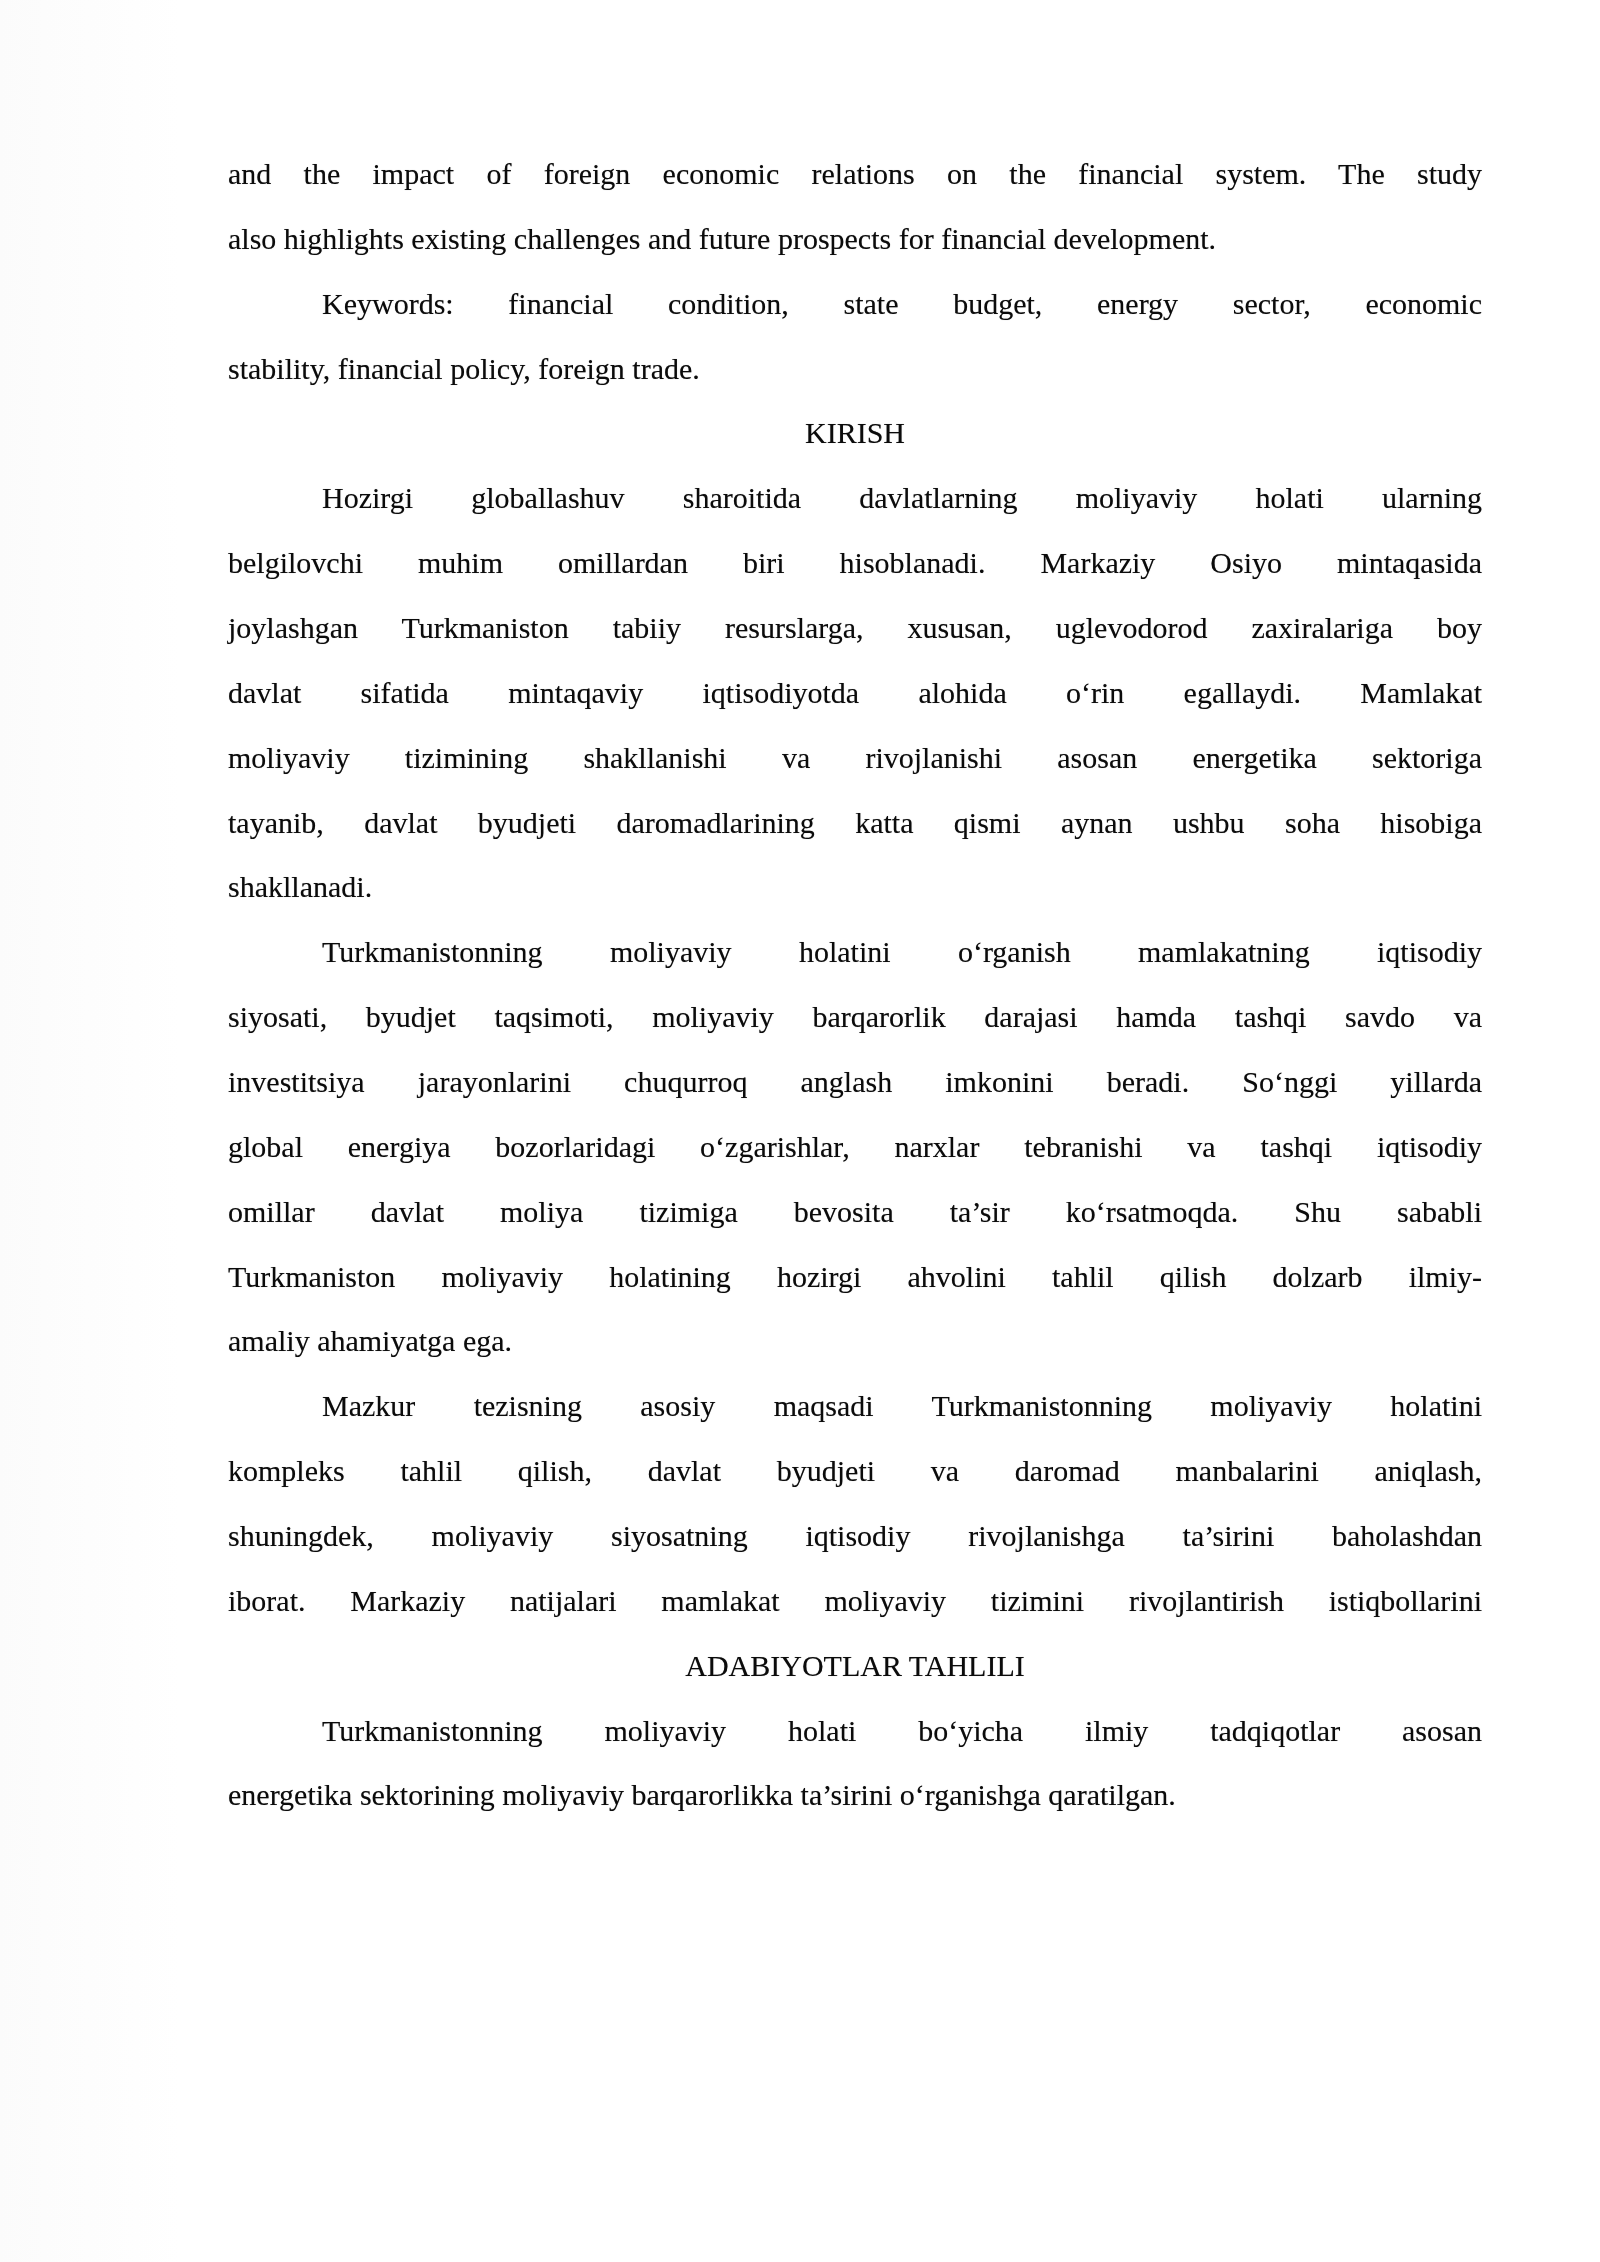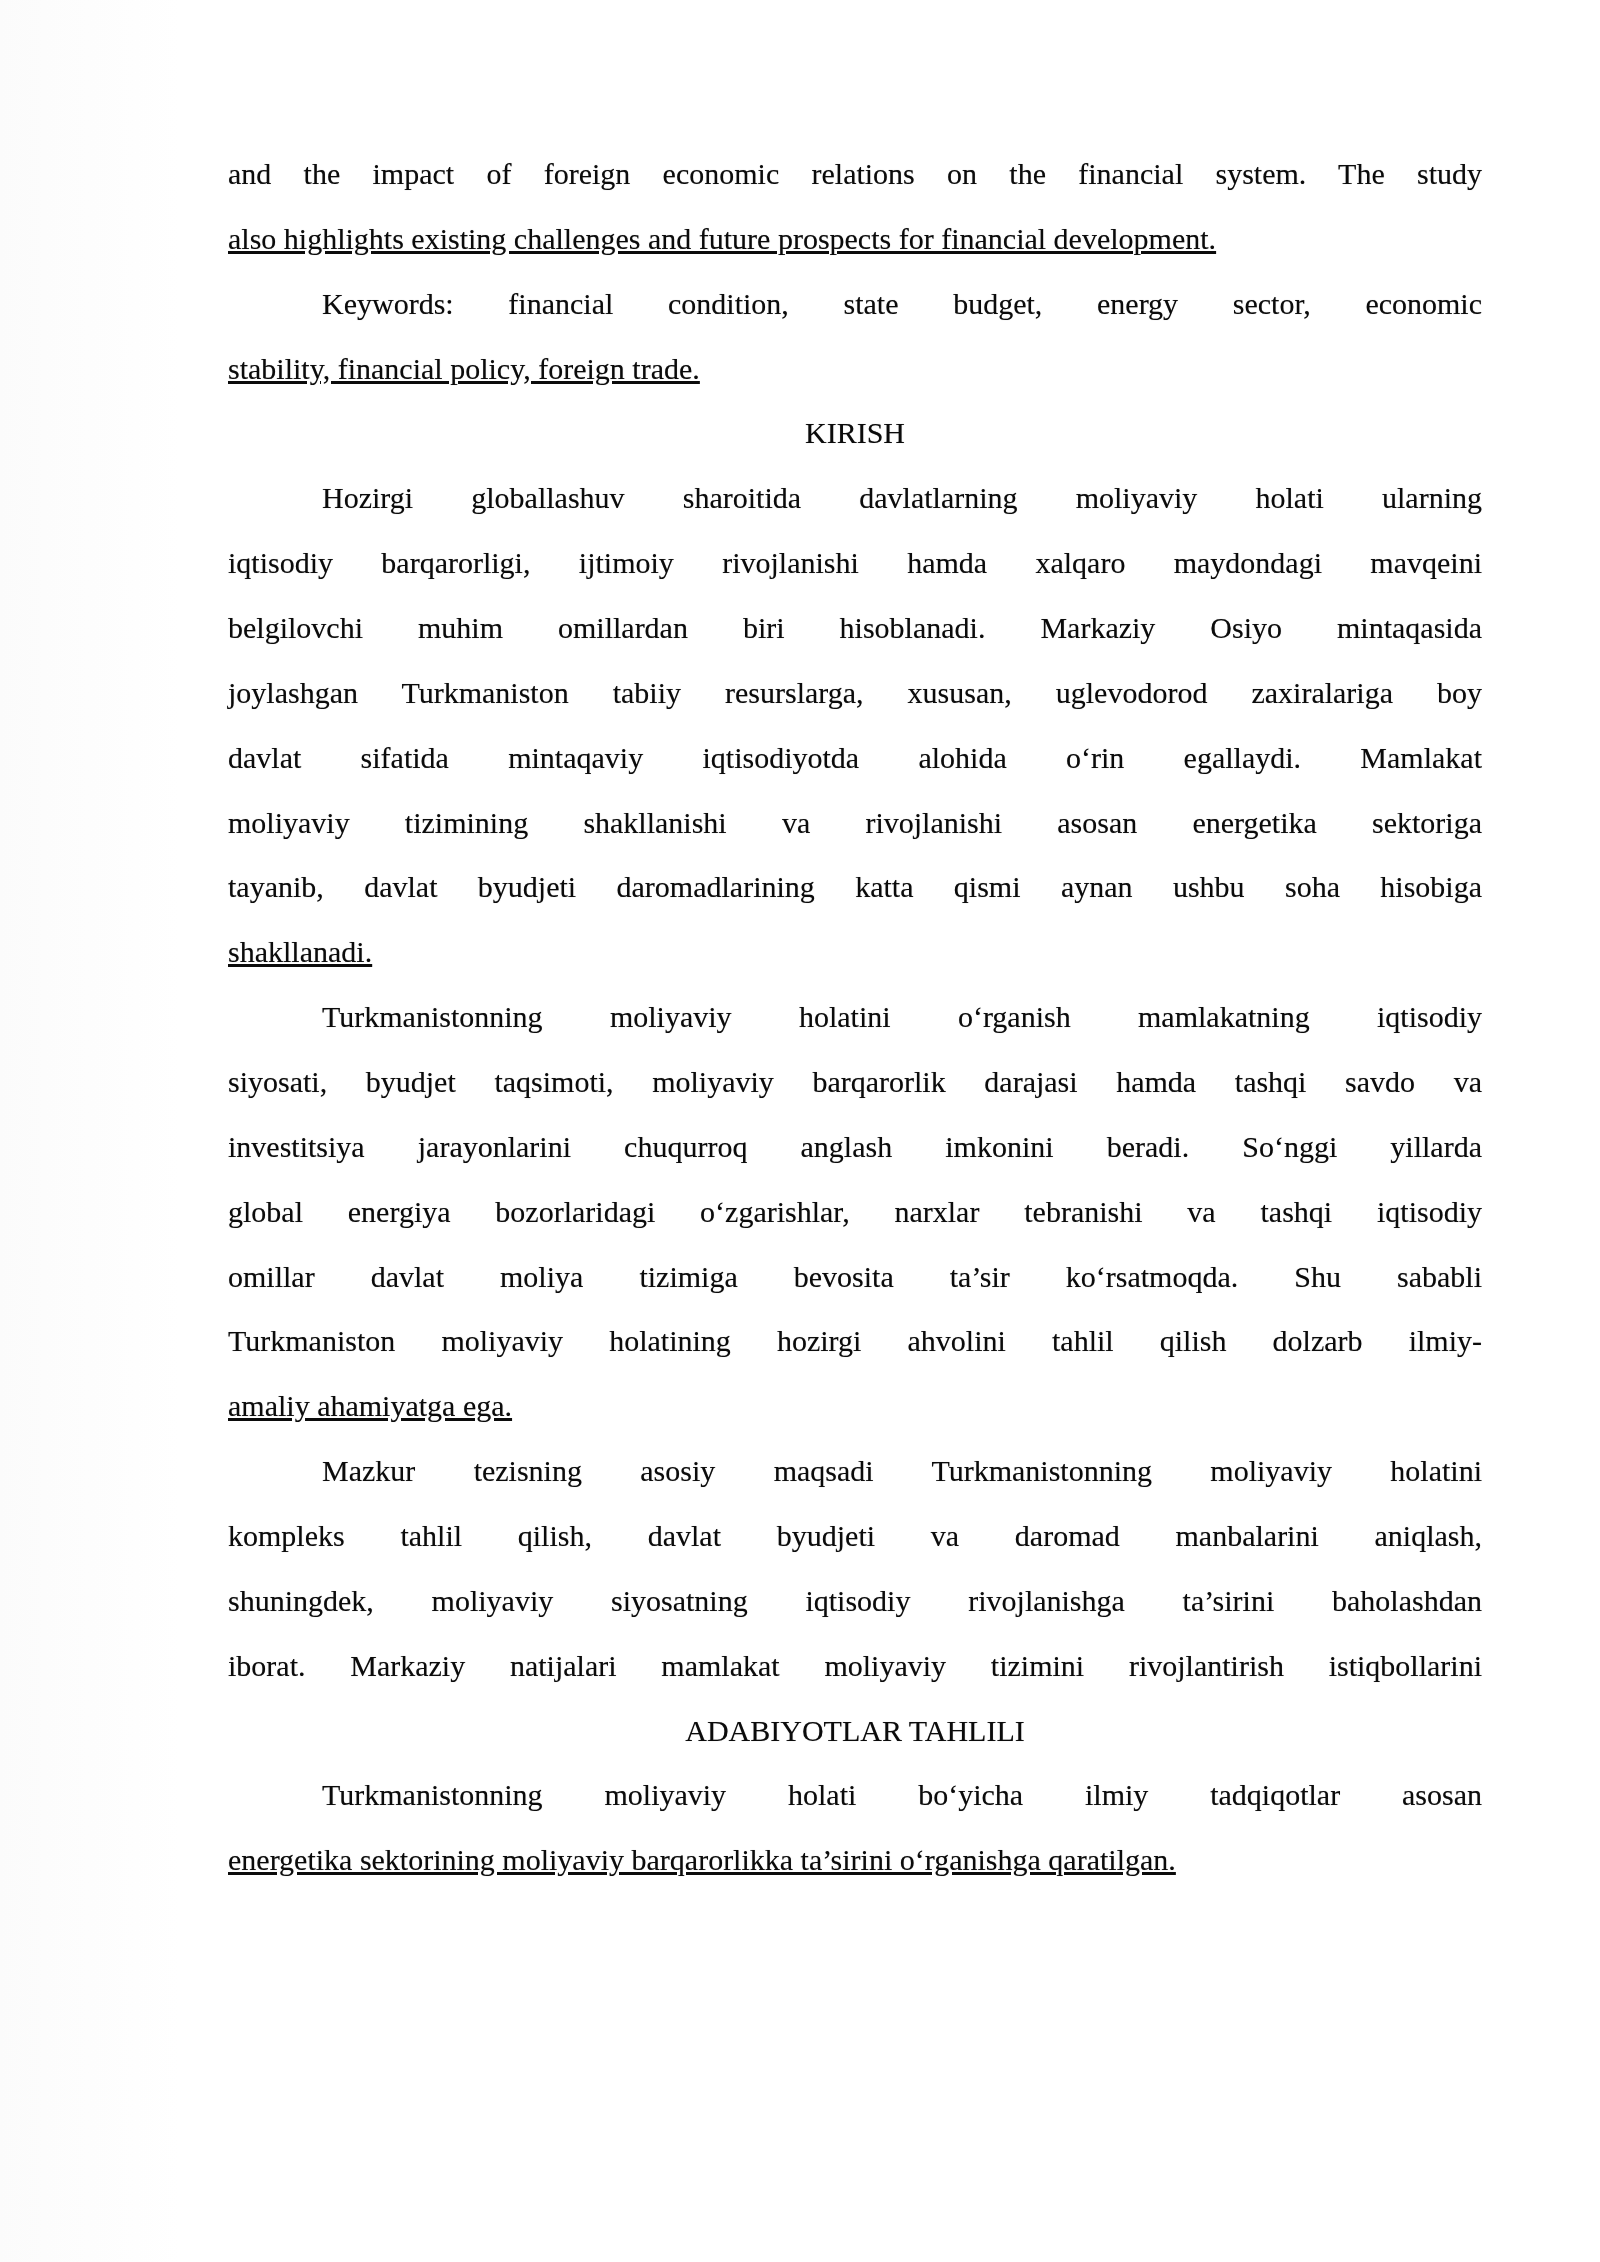--- a/index.html
+++ b/index.html
@@ -28,21 +28,20 @@
     color: #0b0b0b;
     text-shadow: 0 0 0.7px rgba(20,20,20,0.45);
   }
   .line {
     white-space: nowrap;
     text-align: justify;
     text-align-last: justify;
   }
   .line.last {
     text-align-last: left;
-    text-decoration: underline;
   }
   .line.indent {
     padding-left: 94px;
   }
   .heading {
     white-space: nowrap;
     text-align: center;
     text-align-last: center;
     font-weight: normal;
   }
@@ -56,21 +55,20 @@
 
     <div class="line">and the impact of foreign economic relations on the financial system. The study</div>
     <div class="line last">also highlights existing challenges and future prospects for financial development.</div>
 
     <div class="line indent"><b>Keywords:</b> <span>financial condition, state budget, energy sector, economic</span></div>
     <div class="line last">stability, financial policy, foreign trade.</div>
 
     <div class="heading">KIRISH</div>
 
     <div class="line indent">Hozirgi globallashuv sharoitida davlatlarning moliyaviy holati ularning</div>
-    <div class="line">iqtisodiy barqarorligi, ijtimoiy rivojlanishi hamda xalqaro maydondagi mavqeini</div>
     <div class="line">belgilovchi muhim omillardan biri hisoblanadi. Markaziy Osiyo mintaqasida</div>
     <div class="line">joylashgan Turkmaniston tabiiy resurslarga, xususan, uglevodorod zaxiralariga boy</div>
     <div class="line">davlat sifatida mintaqaviy iqtisodiyotda alohida oʻrin egallaydi. Mamlakat</div>
     <div class="line">moliyaviy tizimining shakllanishi va rivojlanishi asosan energetika sektoriga</div>
     <div class="line">tayanib, davlat byudjeti daromadlarining katta qismi aynan ushbu soha hisobiga</div>
     <div class="line last">shakllanadi.</div>
 
     <div class="line indent">Turkmanistonning moliyaviy holatini oʻrganish mamlakatning iqtisodiy</div>
     <div class="line">siyosati, byudjet taqsimoti, moliyaviy barqarorlik darajasi hamda tashqi savdo va</div>
     <div class="line">investitsiya jarayonlarini chuqurroq anglash imkonini beradi. Soʻnggi yillarda</div>

